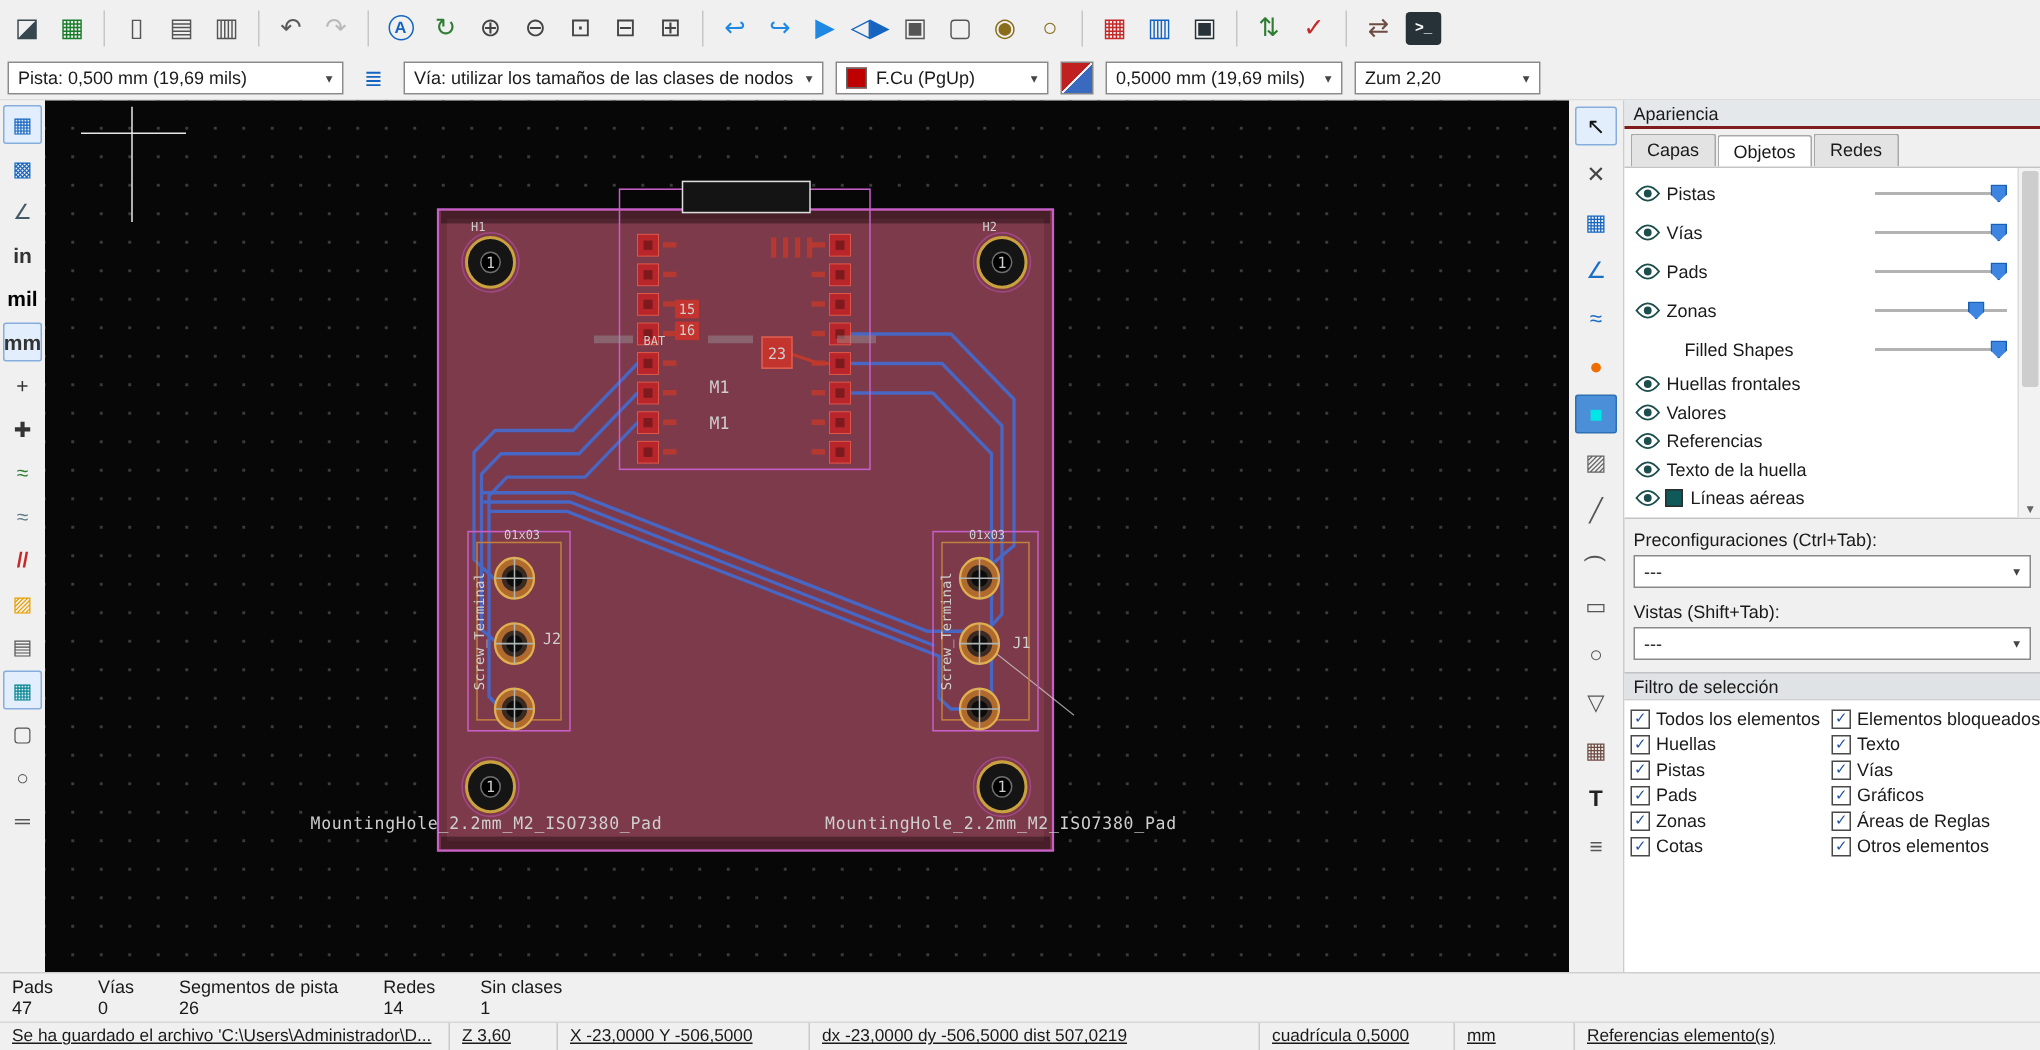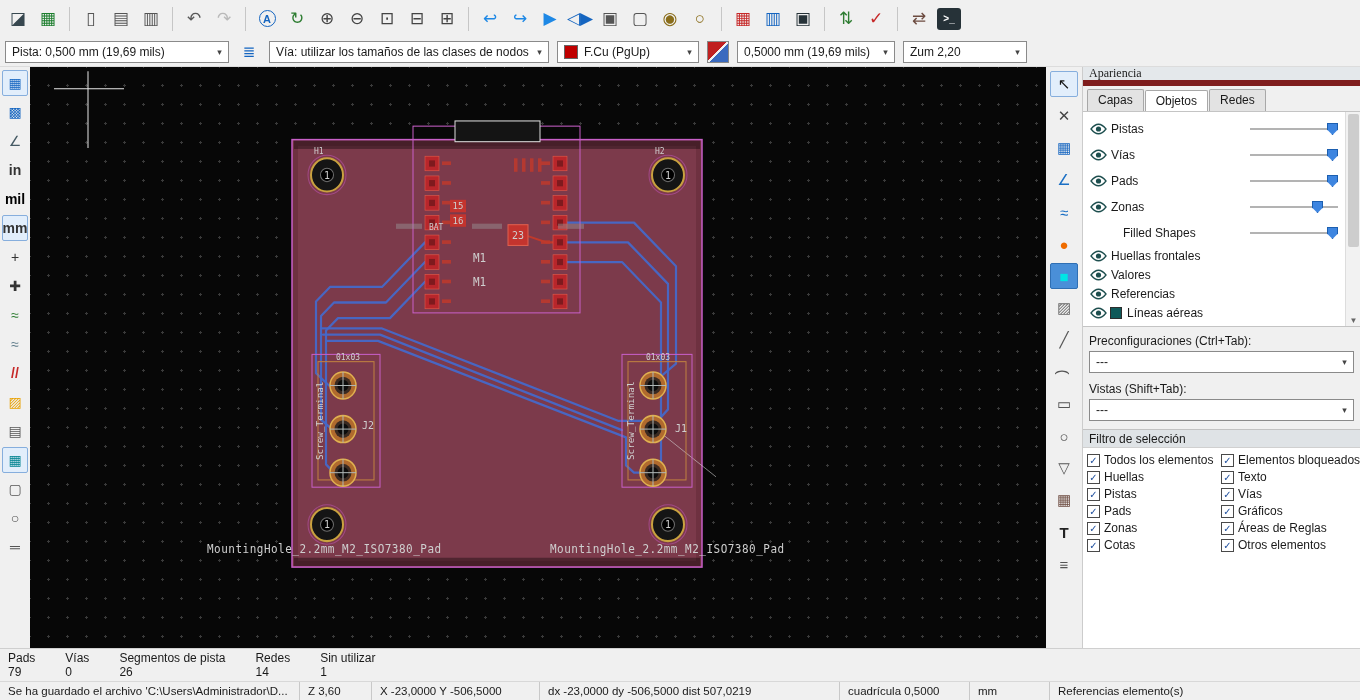--- a/index.html
+++ b/index.html
@@ -45,21 +45,21 @@
   .ratsnest{stroke:#d8d8d8;stroke-width:.8;opacity:.7;}
   .padnum{font-size:10px;text-anchor:middle;fill:#ececec;}
   .silk{font-size:11px;fill:#d4d7d9;}
   .tinywhite{font-size:8px;fill:#e0e0e0;}
   .chiptxt{fill:#fff;text-anchor:middle;}
   .fabtxt{fill:#b9bfc2;}
   .mount-label{font-size:11px;fill:#c6c6c6;letter-spacing:.5px;}
 
   
   .right-panel{width:278px;background:#f0f0f0;border-left:1px solid #cccccc;display:flex;flex-direction:column;min-height:0;}
-  .panel-header{height:19px;background:#e4e8eb;display:flex;align-items:center;padding-left:6px;border-bottom:6px solid #7f1d1d;flex:none;font-family:Liberation Serif, serif;}
+  .panel-header{height:19px;background:#e4e8eb;display:flex;align-items:center;padding-left:6px;border-bottom:2px solid #7f1d1d;flex:none;}
   .tabs{display:flex;height:25px;background:#f0f0f0;padding:3px 4px 0;gap:1px;flex:none;}
   .tab{padding:3px 10px 2px;border:1px solid #a8a8a8;border-bottom:none;background:#e3e3e3;border-radius:2px 2px 0 0;cursor:default;}
   .tab.active{background:#fff;font-weight:normal;position:relative;top:1px;}
   .objects-wrap{position:relative;background:#fff;border:1px solid #c4c4c4;border-left:none;border-right:none;flex:none;}
   .objects-list{padding:4px 20px 4px 4px;}
   .obj-row{display:flex;align-items:center;}
   .obj-row.big{height:26px;}
   .obj-row.small{height:19px;}
   .eye{width:22px;display:flex;justify-content:center;flex:none;}
   .obj-label{margin-left:2px;white-space:nowrap;}
@@ -74,21 +74,21 @@
   .section-label{padding:7px 6px 3px;}
   .panel-combo{margin:0 6px 2px;}
   .filter-header{height:19px;background:#dfe3e6;display:flex;align-items:center;padding-left:6px;border-top:1px solid #c2c2c2;border-bottom:1px solid #d0d0d0;margin-top:6px;flex:none;}
   .filter-grid{background:#fff;flex:1;display:grid;grid-template-columns:134px 1fr;align-content:start;row-gap:3px;padding:5px 2px 2px 4px;}
   .chk{display:flex;align-items:center;gap:4px;white-space:nowrap;}
   .box{width:13px;height:13px;border:1px solid #494949;background:#fff;display:flex;align-items:center;justify-content:center;font-size:10px;color:#20509e;flex:none;}
 
   
   .status1{height:33px;background:#f0f0f0;border-top:1px solid #cfcfcf;display:flex;align-items:center;padding:0 8px;gap:30px;}
   .scount{display:flex;flex-direction:column;line-height:14px;}
-  .status2{height:19px;background:#f0f0f0;display:flex;align-items:stretch;border-top:1px solid #d8d8d8;font-size:11.5px;}
+  .status2{height:19px;background:#f0f0f0;display:flex;align-items:stretch;border-top:1px solid #d8d8d8;font-size:11.5px;text-decoration:underline;}
   .s2{padding:0 8px;border-right:1px solid #c9c9c9;display:flex;align-items:center;white-space:nowrap;overflow:hidden;flex:none;}
 </style>
 </head>
 <body>
 
 <div class="app">
 
 
   <div class="toolbar">
       <div class="tb-btn" style="color: rgb(55, 71, 79);">◪</div>
@@ -472,20 +472,29 @@
               </span>
               <span class="obj-label">Referencias</span>
             </div>
             <div class="obj-row small">
               <span class="eye">
                 <svg width="17" height="12" viewBox="0 0 17 12">
                   <path d="M1 6 Q8.5 -3.5 16 6 Q8.5 15.5 1 6Z" fill="none" stroke="#1d4e4e" stroke-width="1.3"></path>
                   <circle cx="8.5" cy="6" r="2.6" fill="#1d4e4e"></circle>
                 </svg>
               </span>
+              <span class="obj-label">Texto de la huella</span>
+            </div>
+            <div class="obj-row small">
+              <span class="eye">
+                <svg width="17" height="12" viewBox="0 0 17 12">
+                  <path d="M1 6 Q8.5 -3.5 16 6 Q8.5 15.5 1 6Z" fill="none" stroke="#1d4e4e" stroke-width="1.3"></path>
+                  <circle cx="8.5" cy="6" r="2.6" fill="#1d4e4e"></circle>
+                </svg>
+              </span>
               <span class="sw" style="background: rgb(15, 89, 89);"></span>
               <span class="obj-label">Líneas aéreas</span>
             </div>
           </div>
         <div class="vscroll">
           <div class="vthumb"></div>
           <div class="varrow">▼</div>
         </div>
       </div>
       <div class="section-label">Preconfiguraciones (Ctrl+Tab):</div>
@@ -550,36 +559,36 @@
             <span class="box">✓</span>
             <span>Otros elementos</span>
           </label>
         </div>
     </div>
   </div>
 
   <div class="status1">
       <div class="scount">
         <span>Pads</span>
-        <span>79</span>
+        <span>47</span>
       </div>
       <div class="scount">
         <span>Vías</span>
         <span>0</span>
       </div>
       <div class="scount">
         <span>Segmentos de pista</span>
         <span>26</span>
       </div>
       <div class="scount">
         <span>Redes</span>
         <span>14</span>
       </div>
       <div class="scount">
-        <span>Sin utilizar</span>
+        <span>Sin clases</span>
         <span>1</span>
       </div>
     </div>
 
   <div class="status2">
     <div class="s2" style="width:300px">Se ha guardado el archivo 'C:\Users\Administrador\D...</div>
     <div class="s2" style="width:72px">Z 3,60</div>
     <div class="s2" style="width:168px">X -23,0000  Y -506,5000</div>
     <div class="s2" style="width:300px">dx -23,0000  dy -506,5000  dist 507,0219</div>
     <div class="s2" style="width:130px">cuadrícula 0,5000</div>

